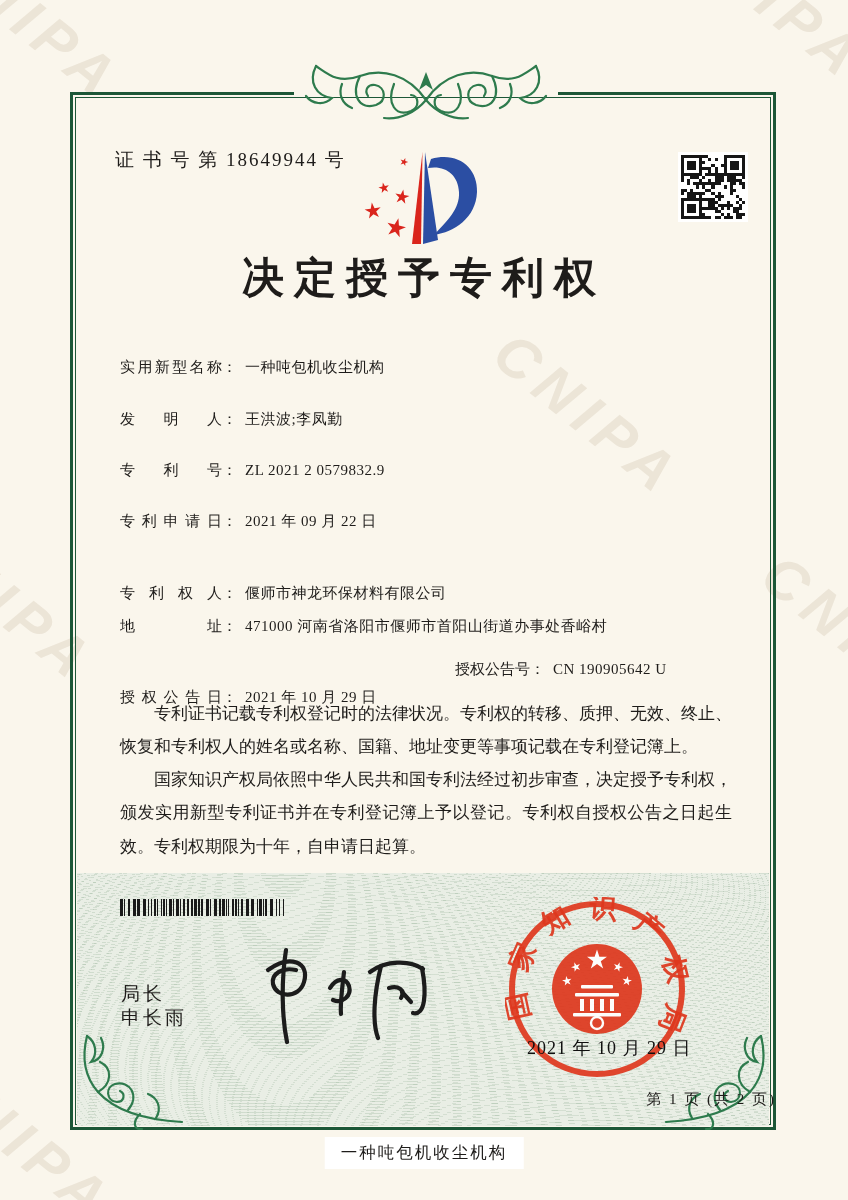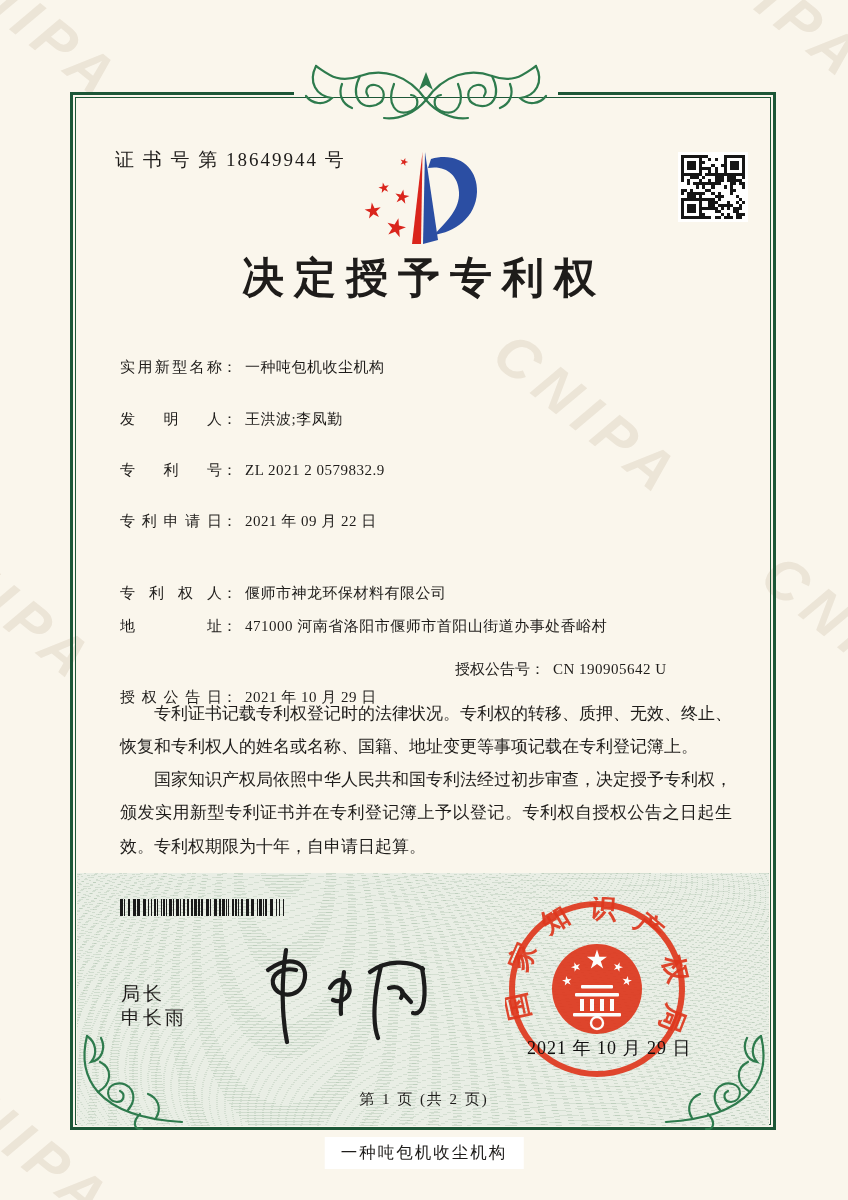--- a/index.html
+++ b/index.html
@@ -60,21 +60,21 @@
   .barcode{position:absolute; z-index:4; left:120px; top:899px; width:216px; height:17px; display:flex; align-items:stretch; overflow:hidden;}
   .barcode i{display:block; background:#1a1a1a; flex:0 0 auto;}
   
   .officer-title{position:absolute; z-index:4; left:121px; top:972px; font-size:19px; letter-spacing:3px;margin-top:9px;}
   .officer-name{position:absolute; z-index:4; left:121px; top:1005px; font-size:19px; letter-spacing:3px;}
   .signature{position:absolute; z-index:4; left:224px; top:936px;}
   
   .seal{position:absolute; z-index:4; left:505px; top:897px;}
   .seal-date{position:absolute; z-index:5; left:527px; top:1036px; font-size:18px; letter-spacing:1px; color:#101010; white-space:nowrap;}
   
-  .page-no{position:absolute; z-index:4; left:72px; top:1090px; width:704px; text-align:center; font-size:15px; letter-spacing:2px;}
+  .page-no{position:absolute; z-index:4; left:72px; top:1090px; width:704px; text-align:right; font-size:15px; letter-spacing:2px;}
   .continuation{
     position:absolute; z-index:4; left:50%; top:1137px; transform:translateX(-50%);
     background:#ffffff; padding:5px 16px; font-size:16.5px; letter-spacing:2px;
   }
   .ornament{position:absolute; z-index:3; left:290px; top:54px;}
   .corner{position:absolute; z-index:3;}
   .corner.br{left:662px; top:1018px;}
   .corner.bl{left:76px; top:1018px; transform:scaleX(-1);}
 </style>
 </head>

